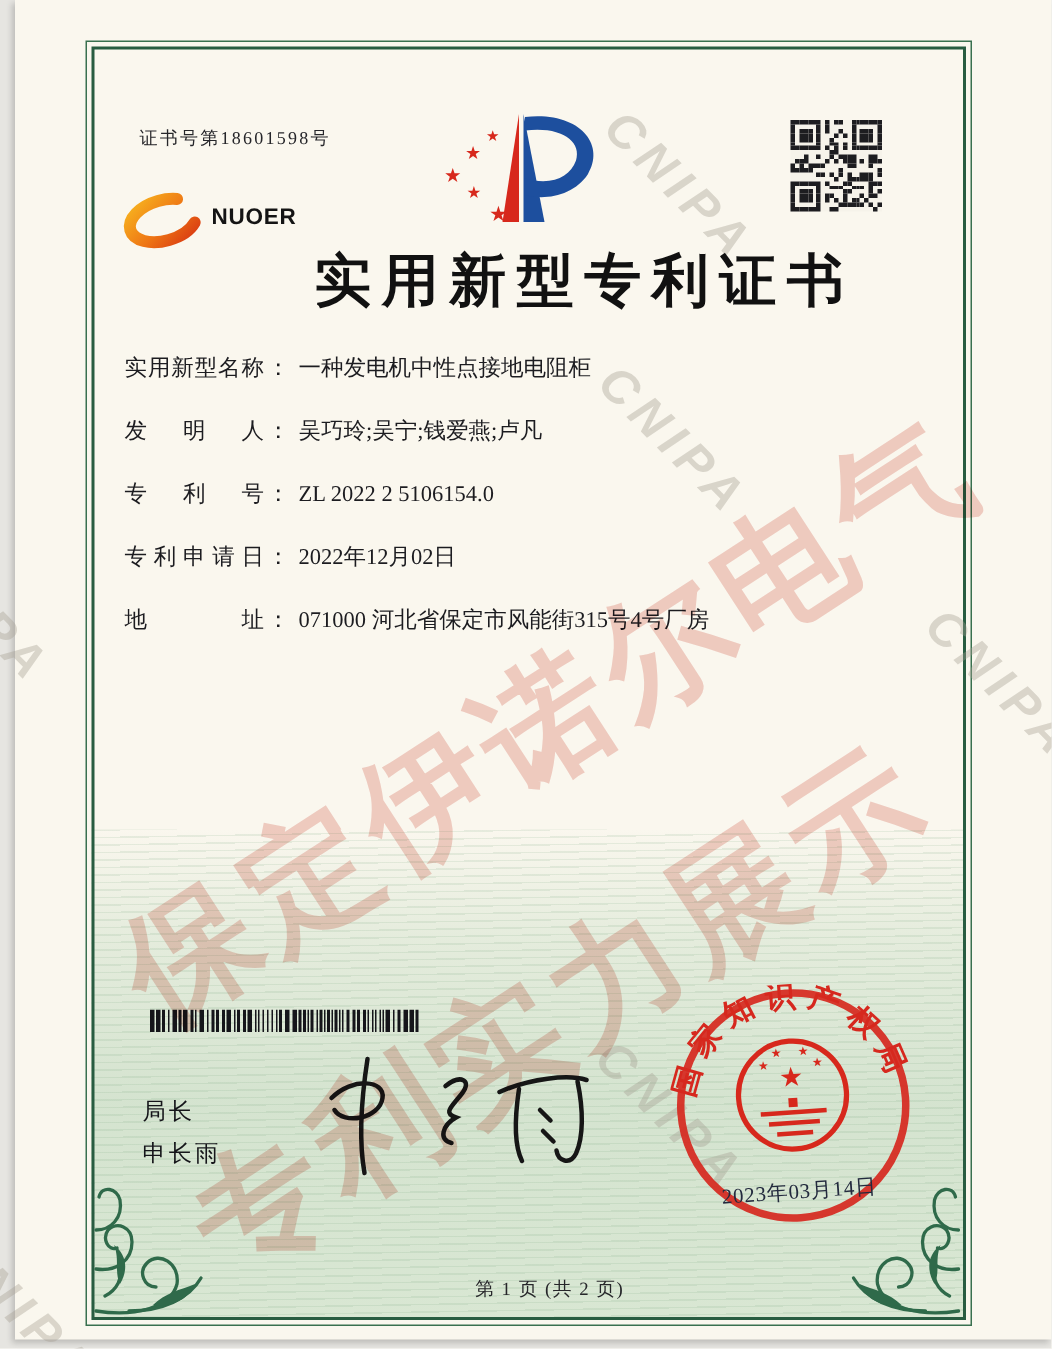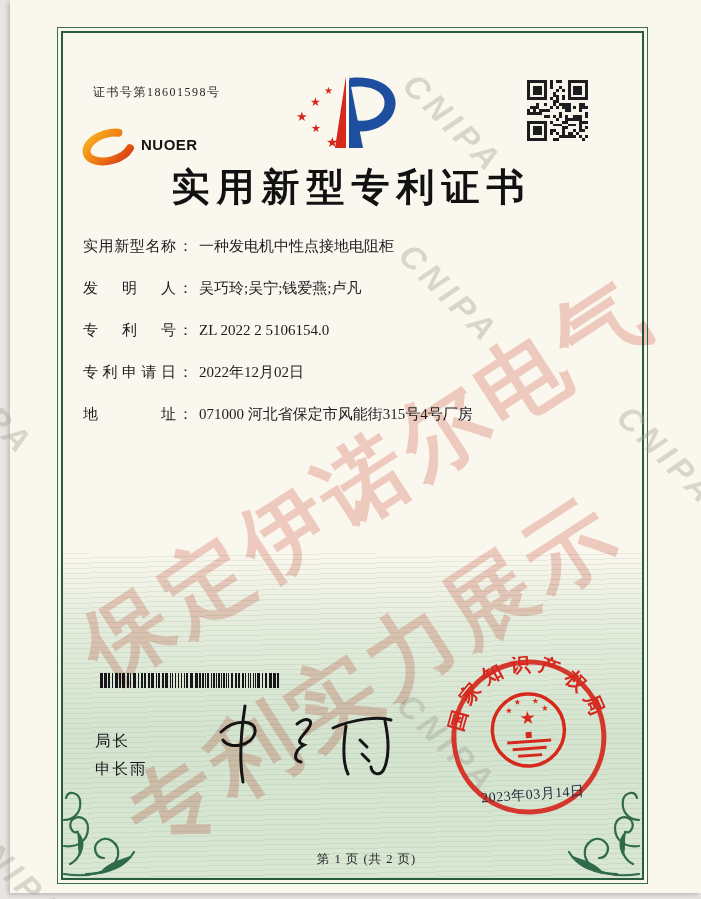--- a/index.html
+++ b/index.html
@@ -60,21 +60,21 @@
   .cnipa-emblem{position:absolute;left:276px;top:72px;z-index:2;}
   .qr{
     position:absolute;left:517px;top:80px;width:61px;height:61px;z-index:2;
     display:grid;grid-template-columns:repeat(21,1fr);grid-template-rows:repeat(21,1fr);
     background:#f6f3ea;
   }
   .qr div.on{background:#1d1d20;}
 
   .title{
     position:absolute;left:47px;width:589px;top:162px;z-index:2;text-align:center;
-    font-size:38px;font-weight:900;letter-spacing:7px;color:#111;
+    font-size:38px;font-weight:900;letter-spacing:7px;color:#111;padding-left:38px;
   }
 
   .rows{position:absolute;left:73px;top:236px;z-index:2;width:560px;}
   .row{margin-bottom:21px;font-size:15px;line-height:21px;color:#1c1c20;white-space:nowrap;}
   .flabel{display:inline-block;width:93px;text-align:justify;text-align-last:justify;}
   .flabel2{display:inline-block;width:90px;text-align:justify;text-align-last:justify;}
   .colon{display:inline-block;margin:0 6px 0 2px;}
   .grant-date{display:inline-block;width:168px;}
 
   .paras{position:absolute;left:73px;top:514px;width:558px;z-index:2;color:#3a3a3c;}

